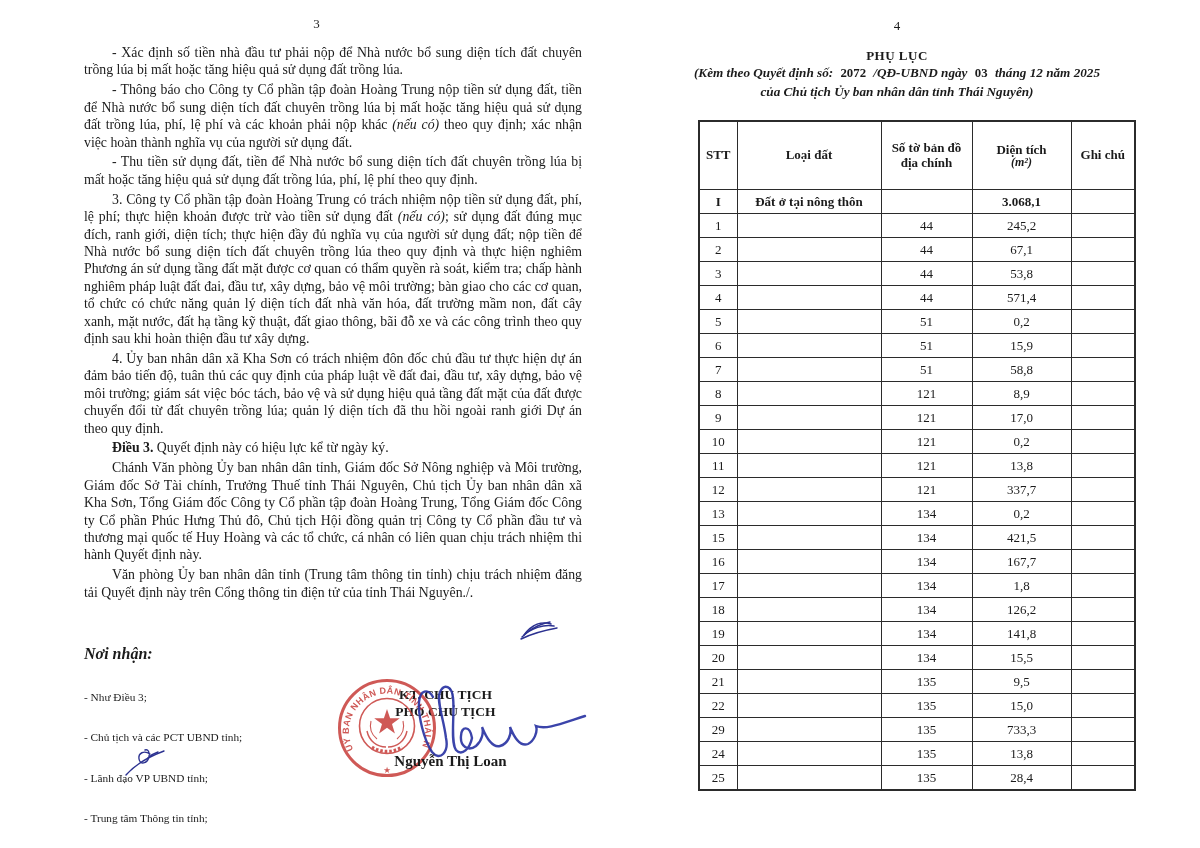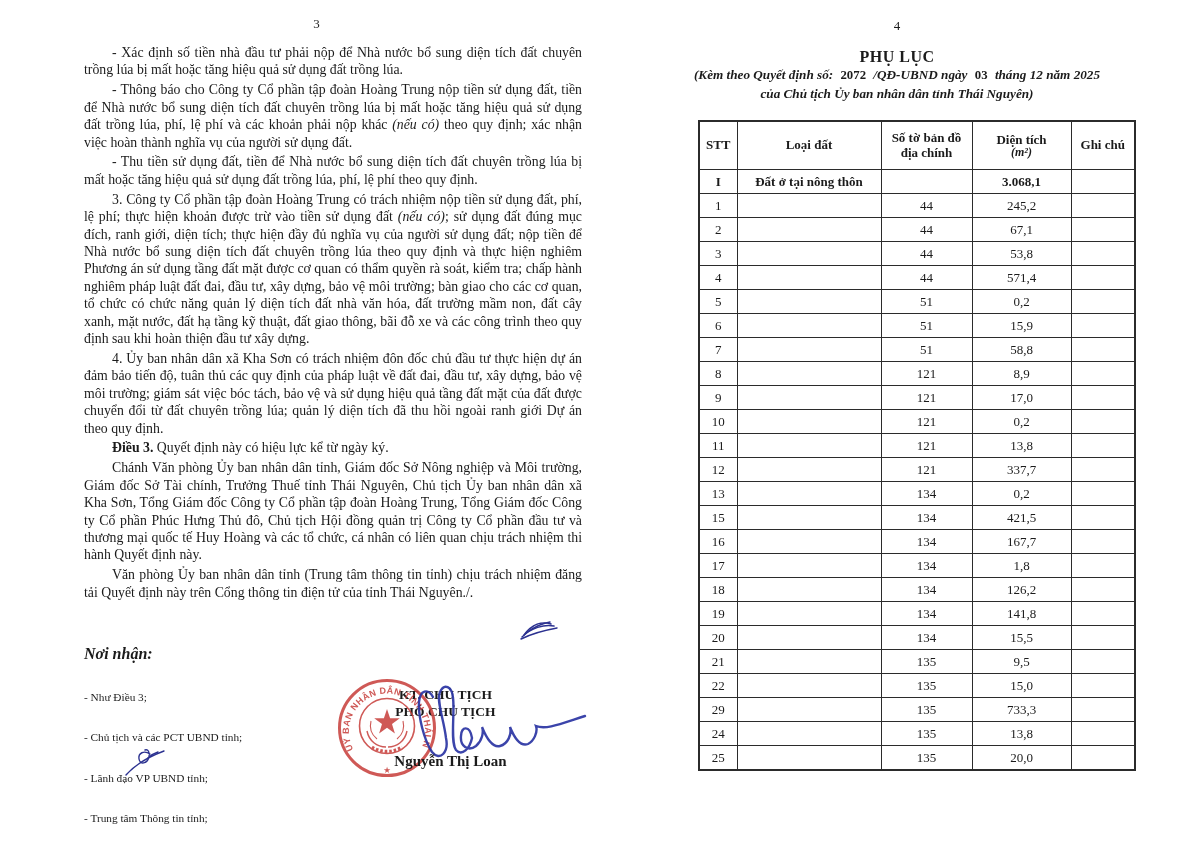--- a/index.html
+++ b/index.html
@@ -18,28 +18,28 @@
   #nn-title{font-size:16px;font-weight:bold;font-style:italic;margin-bottom:2px;}
   .nn-item{font-size:11.3px;line-height:12.4px;margin-top:28px;}
   #nn-note{font-size:14px;margin-top:3px;margin-left:22px;}
   #sig-titles{position:absolute;left:358px;top:686px;width:175px;text-align:center;
               font-weight:bold;font-size:13.5px;line-height:17px;}
   #sig-name{position:absolute;left:363px;top:753px;width:175px;text-align:center;
             font-weight:bold;font-size:15px;}
   .art{position:absolute;}
   
   #right-head{position:absolute;left:640px;top:48px;width:514px;text-align:center;}
-  #phu-luc{font-size:16px;font-weight:bold;letter-spacing:.5px;font-family:Liberation Serif, serif;}
+  #phu-luc{font-size:13px;font-weight:bold;letter-spacing:.5px;font-family:Liberation Serif, serif;}
   .sub-line{font-size:13.2px;font-weight:bold;font-style:italic;line-height:17.5px;}
   .sub-num{font-style:normal;font-weight:bold;font-size:12.8px;padding:0 4px;}
   #appendix-table{position:absolute;left:698px;top:120px;border-collapse:collapse;
                   table-layout:fixed;width:436px;border:2px solid #2b2b2b;}
   #appendix-table th,#appendix-table td{border:1px solid #2b2b2b;font-size:13px;
                   padding:0 4px;overflow:hidden;white-space:nowrap;}
-  #appendix-table th{font-weight:bold;line-height:14.5px;padding:9px 2px;white-space:normal;}
+  #appendix-table th{font-weight:bold;line-height:14.5px;padding:19px 2px;white-space:normal;}
   #appendix-table td{height:23px;text-align:center;}
   tr.sum-row td{height:25px;font-weight:bold;}
   td.ld{text-align:left;padding-left:9px;}
   .m2{font-weight:bold;font-style:italic;font-size:12px;line-height:11px;}
 </style>
 </head>
 <body>
 
 <div id="canvas">
 
@@ -321,18 +321,18 @@
           <td>24</td>
           <td></td>
           <td>135</td>
           <td>13,8</td>
           <td></td>
         </tr>
         <tr>
           <td>25</td>
           <td></td>
           <td>135</td>
-          <td>20,0</td>
+          <td>28,4</td>
           <td></td>
         </tr>
       </tbody>
   </table>
 </div>
 
 </body></html>

